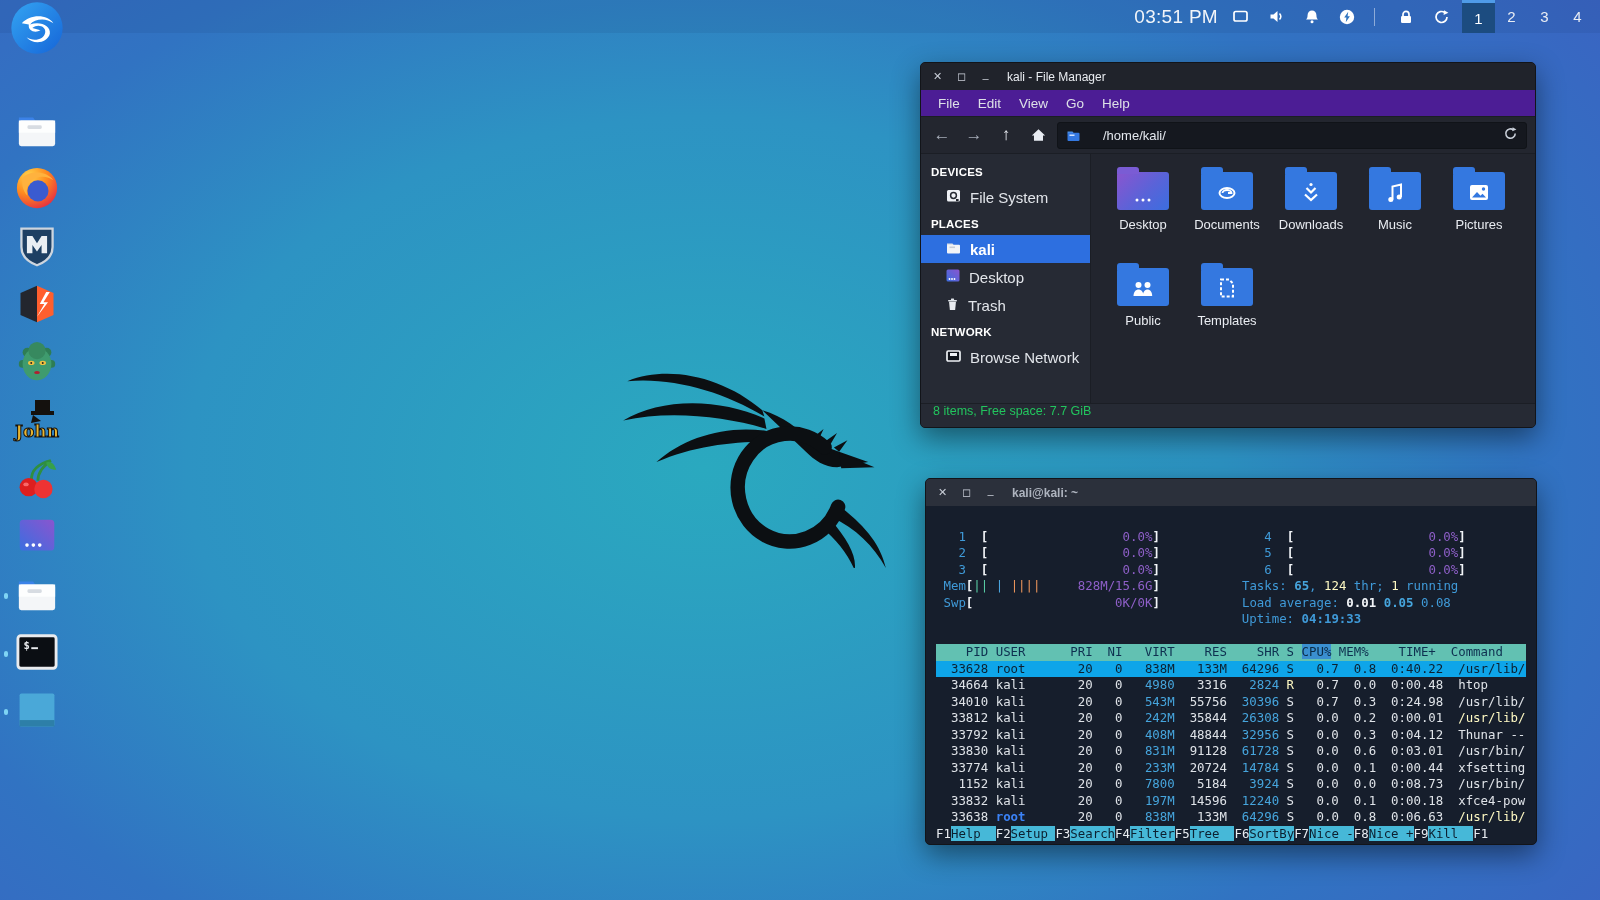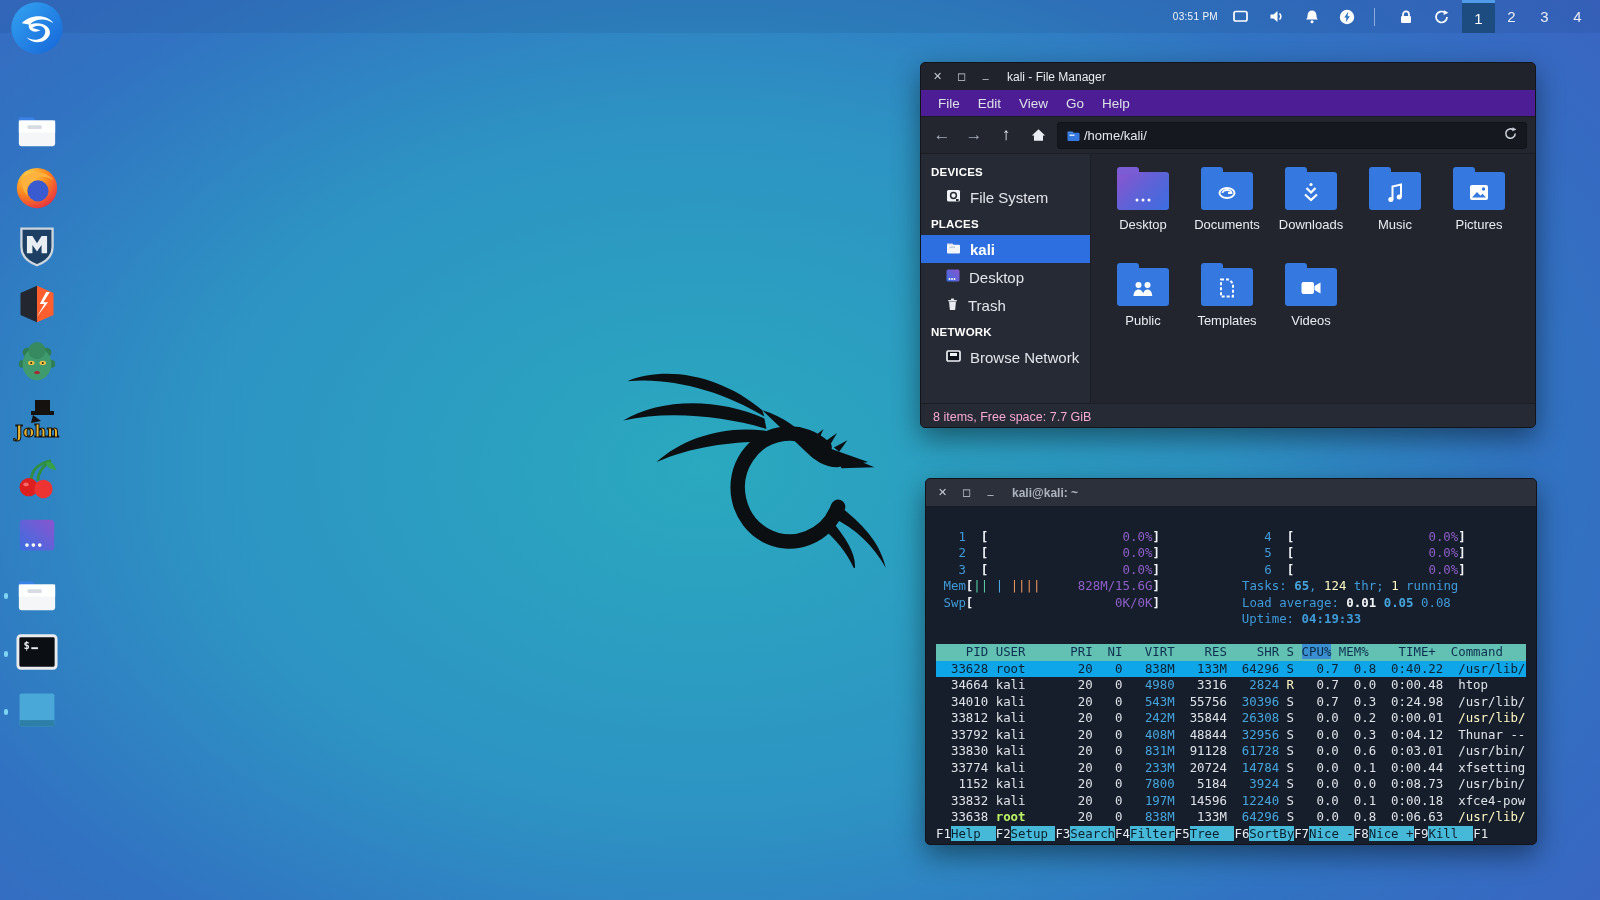--- a/index.html
+++ b/index.html
@@ -2,21 +2,21 @@
 <html><head>
 <meta charset="utf-8">
 <style>
   * { margin:0; padding:0; box-sizing:border-box; }
   html,body { width:1600px; height:900px; overflow:hidden; font-family:"Liberation Sans", sans-serif; }
   .desktop { position:absolute; inset:0;
     background: radial-gradient(ellipse 1150px 780px at 44% 52%, #2aa9bf 0%, #2d93c3 45%, #3173c2 72%, #3a64c2 100%);
   }
   
   .panel { position:absolute; top:0; left:0; right:0; height:33px; display:flex; align-items:center; justify-content:flex-end; gap:0; background:rgba(18,48,100,0.10); color:#fff; }
-  .panel .clock { font-size:10px; color:#f2f5f9; margin-right:14px; letter-spacing:.3px; }
+  .panel .clock { font-size:19px; color:#f2f5f9; margin-right:14px; letter-spacing:.3px; }
   .tray { display:flex; align-items:center; gap:19px; margin-right:12px; }
   .tray svg { display:block; }
   .panel .sep { width:1px; height:18px; background:rgba(255,255,255,.45); margin:0 4px 0 0; }
   .ws { display:flex; align-items:stretch; height:33px; margin-right:6px; }
   .wsbtn { width:33px; display:flex; align-items:center; justify-content:center; font-size:15px; color:#e9edf4; cursor:default; }
   .wsbtn.active { background:#1c4c80; border-top:3px solid #4f9be8; color:#fff; }
   
   .dock { position:absolute; left:8px; top:6px; width:58px; display:flex; flex-direction:column; align-items:center; }
   .dock-item { position:relative; width:50px; height:48px; margin-bottom:10px; display:flex; align-items:center; justify-content:center; }
   .dock-item.first { margin-bottom:54px; }
@@ -26,48 +26,48 @@
   .titlebar { height:27px; background:#20232b; display:flex; align-items:center; padding:0 10px; gap:11px; }
   .tb-btn { color:#c9ced8; font-size:11px; line-height:1; width:13px; text-align:center; cursor:default; }
   .tb-title { font-size:12px; font-weight:normal; color:#e9ecf1; margin-left:4px; }
   
   #fm { left:920px; top:62px; width:616px; height:366px; }
   .menubar { height:27px; background:#4c1d95; display:flex; align-items:center; padding:0 8px; border-bottom:1px solid #1b1e25; }
   .menu-item { font-size:13.5px; color:#dde0e7; padding:3px 9px; }
   .toolbar { height:37px; background:#23262f; display:flex; align-items:center; gap:6px; padding:0 8px; border-bottom:1px solid #1b1e25; }
   .nav-btn { font-size:17px; color:#a7adb9; width:26px; height:26px; display:flex; align-items:center; justify-content:center; }
   .nav-btn.lit { color:#e9ecf2; }
-  .pathbar { flex:1; height:27px; background:#15181f; border:1px solid #101318; border-radius:3px; display:flex; align-items:center; gap:3px; padding:0 8px; }
+  .pathbar { flex:1; height:27px; background:#15181f; border:1px solid #101318; border-radius:3px; display:flex; align-items:center; gap:22px; padding:0 8px; }
   .pathbar .ptext { font-size:13px; color:#e4e8ee; flex:1; }
   .fm-body { display:flex; height:249px; }
   .fm-side { width:170px; background:#262a34; border-right:1px solid #1b1e25; padding-top:6px; overflow:hidden; }
   .side-header { font-size:11.5px; font-weight:bold; color:#ffffff; padding:6px 10px 5px; letter-spacing:.2px; }
   .side-item { display:flex; align-items:center; gap:8px; padding:5px 6px 5px 24px; font-size:15px; color:#e2e5ea; }
   .side-item.selected { background:#2d6fe0; color:#fff;font-weight:bold; }
   .fm-main { flex:1; background:#22252e; padding:10px 4px 0 10px; display:flex; flex-wrap:wrap; align-content:flex-start; }
   .fm-folder { width:84px; height:96px; display:flex; flex-direction:column; align-items:center; padding-top:8px; }
   .ficon { position:relative; width:52px; height:38px; background:#3478e0; border-radius:3px; display:flex; align-items:center; justify-content:center; }
   .ficon::before { content:""; position:absolute; top:-5px; left:0; width:22px; height:7px; background:inherit; border-radius:3px 3px 0 0; }
   .ficon.grad { background:linear-gradient(135deg,#8a55cf 0%, #5a63d8 55%, #3b6ee0 100%); }
   .ficon.grad::before { background:#7a5cd4; }
   .flabel { margin-top:7px; font-size:13px; color:#e9ecf1; }
-  .statusbar { height:26px; background:#262a34; border-top:1px solid #1b1e25; display:flex; align-items:center; padding:0 12px; font-size:12.5px; color:#f9a8d4; }
+  .statusbar { height:26px; background:#262a34; border-top:1px solid #1b1e25; display:flex; align-items:flex-start; padding:0 12px; font-size:12.5px; color:#22c55e; }
   
   #term { left:925px; top:478px; width:612px; height:367px; background:#161e2c; }
   #term .titlebar { background:#2b303b; }
   #term .tb-title { color:#aeb4bf; font-weight:bold; }
   .htop { padding:6px 10px 0; font-family:"DejaVu Sans Mono", monospace; font-size:12.4px; line-height:16.5px; color:#dfe3e8; }
   .hline { white-space:pre; }
   .hl { color:#3f9ad8; } 
   .hb { color:#f2f5f8; font-weight:bold; } 
   .hv { color:#8e5fc8; } 
   .hg { color:#fef9c3; } 
   .hc { color:#46a5dd; } 
   .hw { color:#f2f5f8; font-weight:bold; }
-  .hroot { color:#bef264; font-weight:bold; }
+  .hroot { color:#3b82f6; font-weight:bold; }
   .hdr { background:#62c1b2; color:#0e3050; }
   .sortcol { background:#3a8fd0; color:#0b2b45; }
   .rowsel { background:#0ea5e9; color:#0c2030; }
   .rowsel span { color:#0c2030 !important; font-weight:normal !important; }
   .fk { color:#e9edf2; }
   .fl { background:#46b8d8; color:#0c2030; }
   .dragon { position:absolute; left:618px; top:350px; }
 </style>
 </head>
 <body>
@@ -408,29 +408,20 @@
           </div>
           <div class="flabel">Public</div>
         </div>
         <div class="fm-folder">
           <div class="ficon">
             <svg width="52" height="34" viewBox="0 0 52 34">
               <path d="M20 9.5 h8 l4 4 v13 h-12 z" fill="none" stroke="#fff" stroke-width="2" stroke-dasharray="3 2"></path>
             </svg>
           </div>
           <div class="flabel">Templates</div>
-        </div>
-        <div class="fm-folder">
-          <div class="ficon">
-            <svg width="52" height="34" viewBox="0 0 52 34">
-              <rect x="16.5" y="12" width="12.5" height="12" rx="2" fill="#fff"></rect>
-              <path d="M29.5 16 L35.5 12.5 v11 L29.5 20 z" fill="#fff"></path>
-            </svg>
-          </div>
-          <div class="flabel">Videos</div>
         </div>
       </div>
   </div>
   <div class="statusbar">
     <span>8 items, Free space: 7.7 GiB</span>
   </div>
 </div>
 
 <div class="window" id="term">
   <div class="titlebar">

